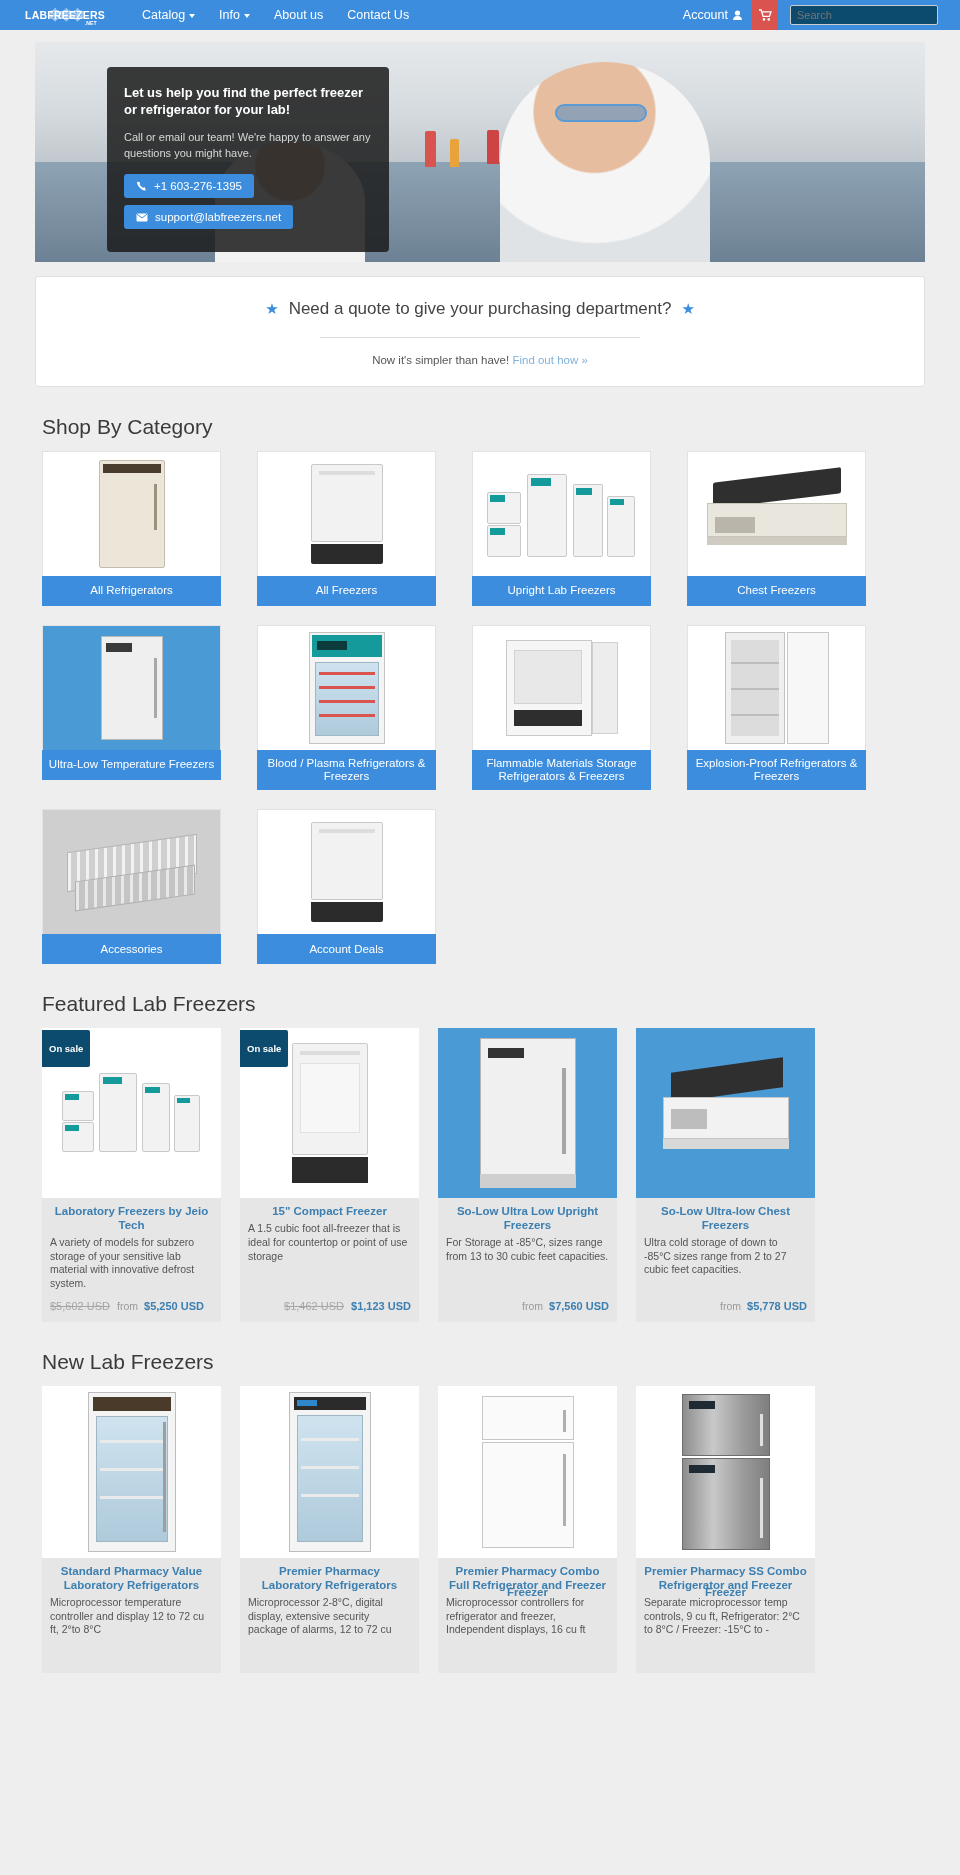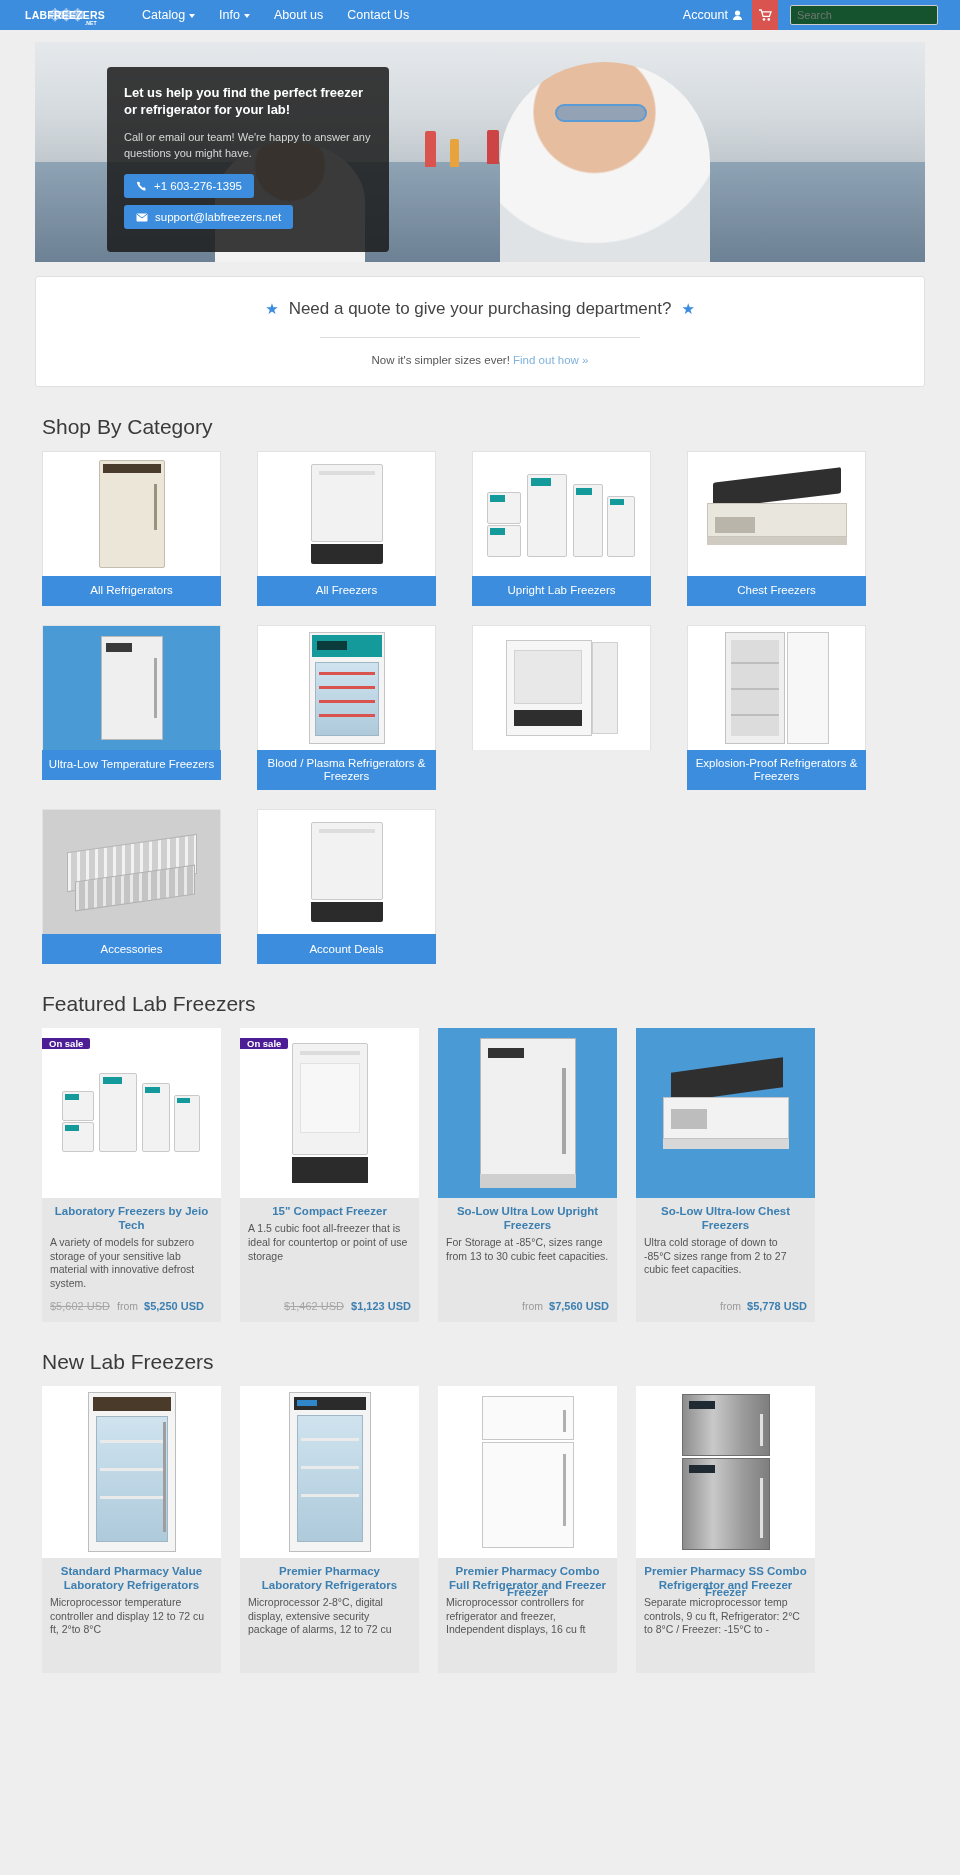--- a/index.html
+++ b/index.html
@@ -96,21 +96,21 @@
     display: flex;
     align-items: center;
     justify-content: center;
     color: #fff;
     font-size: 11px;
   }
   .search-box {
     margin-left: 12px;
     width: 148px;
     height: 20px;
-    background: #14532d;
+    background: #0c4a6e;
     border: 1px solid #cccccc;
     border-radius: 2px;
     font-size: 11px;
     color: #999999;
     padding: 0 6px;
     font-family: "Liberation Sans", sans-serif;
   }
 
   
   .hero-wrap { padding: 0 35px; background: #eeeeee; }
@@ -257,27 +257,27 @@
     margin-left: 7px;
   }
   .prod-card {
     position: relative;
     background: #ffffff;
     display: flex;
     flex-direction: column;
   }
   .badge-sale {
     position: absolute;
-    top: 10px;
+    top: 2px;
     left: 0;
-    background: #4c1d95;
+    background: #0c4a6e;
     color: #ffffff;
     font-size: 9.5px;
     font-weight: bold;
-    padding: 0 7px;
+    padding: 13px 7px;
     z-index: 3;
     border-radius: 0 2px 2px 0;
   }
   .prod-img {
     height: 170px;
     background: #ffffff;
     display: flex;
     align-items: center;
     justify-content: center;
     overflow: hidden;
@@ -412,21 +412,21 @@
 
 <div class="quote-wrap">
   <div class="quote-card">
     <div class="quote-h">
       <span class="star">★</span>
       <span>Need a quote to give your purchasing department?</span>
       <span class="star">★</span>
     </div>
     <div class="quote-rule"></div>
     <div class="quote-sub">
-      <span>Now it's simpler sizes ever!</span>
+      <span>Now it's simpler than have!</span>
       <a>Find out how »</a>
     </div>
   </div>
 </div>
 
 <div class="section-title">Shop By Category</div>
 
 <div class="cat-grid">
   <div class="cat-cell">
     <div class="cat-img">
@@ -506,20 +506,21 @@
   </div>
   <div class="cat-cell">
     <div class="cat-img">
       <div class="unit" style="width:112px;height:96px;">
         <div style="position:absolute;left:0;top:0;width:86px;height:96px;background:#f6f6f6;border:1px solid #c9c9c9;"></div>
         <div style="position:absolute;left:8px;top:10px;width:68px;height:54px;background:#e8e8e8;border:1px solid #d2d2d2;"></div>
         <div style="position:absolute;left:8px;top:70px;width:68px;height:16px;background:#2e2e2e;"></div>
         <div style="position:absolute;left:86px;top:2px;width:26px;height:92px;background:#ededed;border:1px solid #cfcfcf;"></div>
       </div>
     </div>
+    <div class="cat-btn">Flammable Materials Storage Refrigerators &amp; Freezers</div>
   </div>
   <div class="cat-cell">
     <div class="cat-img">
       <div class="unit" style="width:104px;height:112px;">
         <div style="position:absolute;left:0;top:0;width:60px;height:112px;background:#efefef;border:1px solid #c3c3c3;"></div>
         <div style="position:absolute;left:6px;top:8px;width:48px;height:96px;background:#dcdcdc;"></div>
         <div style="position:absolute;left:6px;top:30px;width:48px;height:2px;background:#bdbdbd;"></div>
         <div style="position:absolute;left:6px;top:56px;width:48px;height:2px;background:#bdbdbd;"></div>
         <div style="position:absolute;left:6px;top:82px;width:48px;height:2px;background:#bdbdbd;"></div>
         <div style="position:absolute;left:62px;top:0;width:42px;height:112px;background:#f7f7f7;border:1px solid #c9c9c9;"></div>

